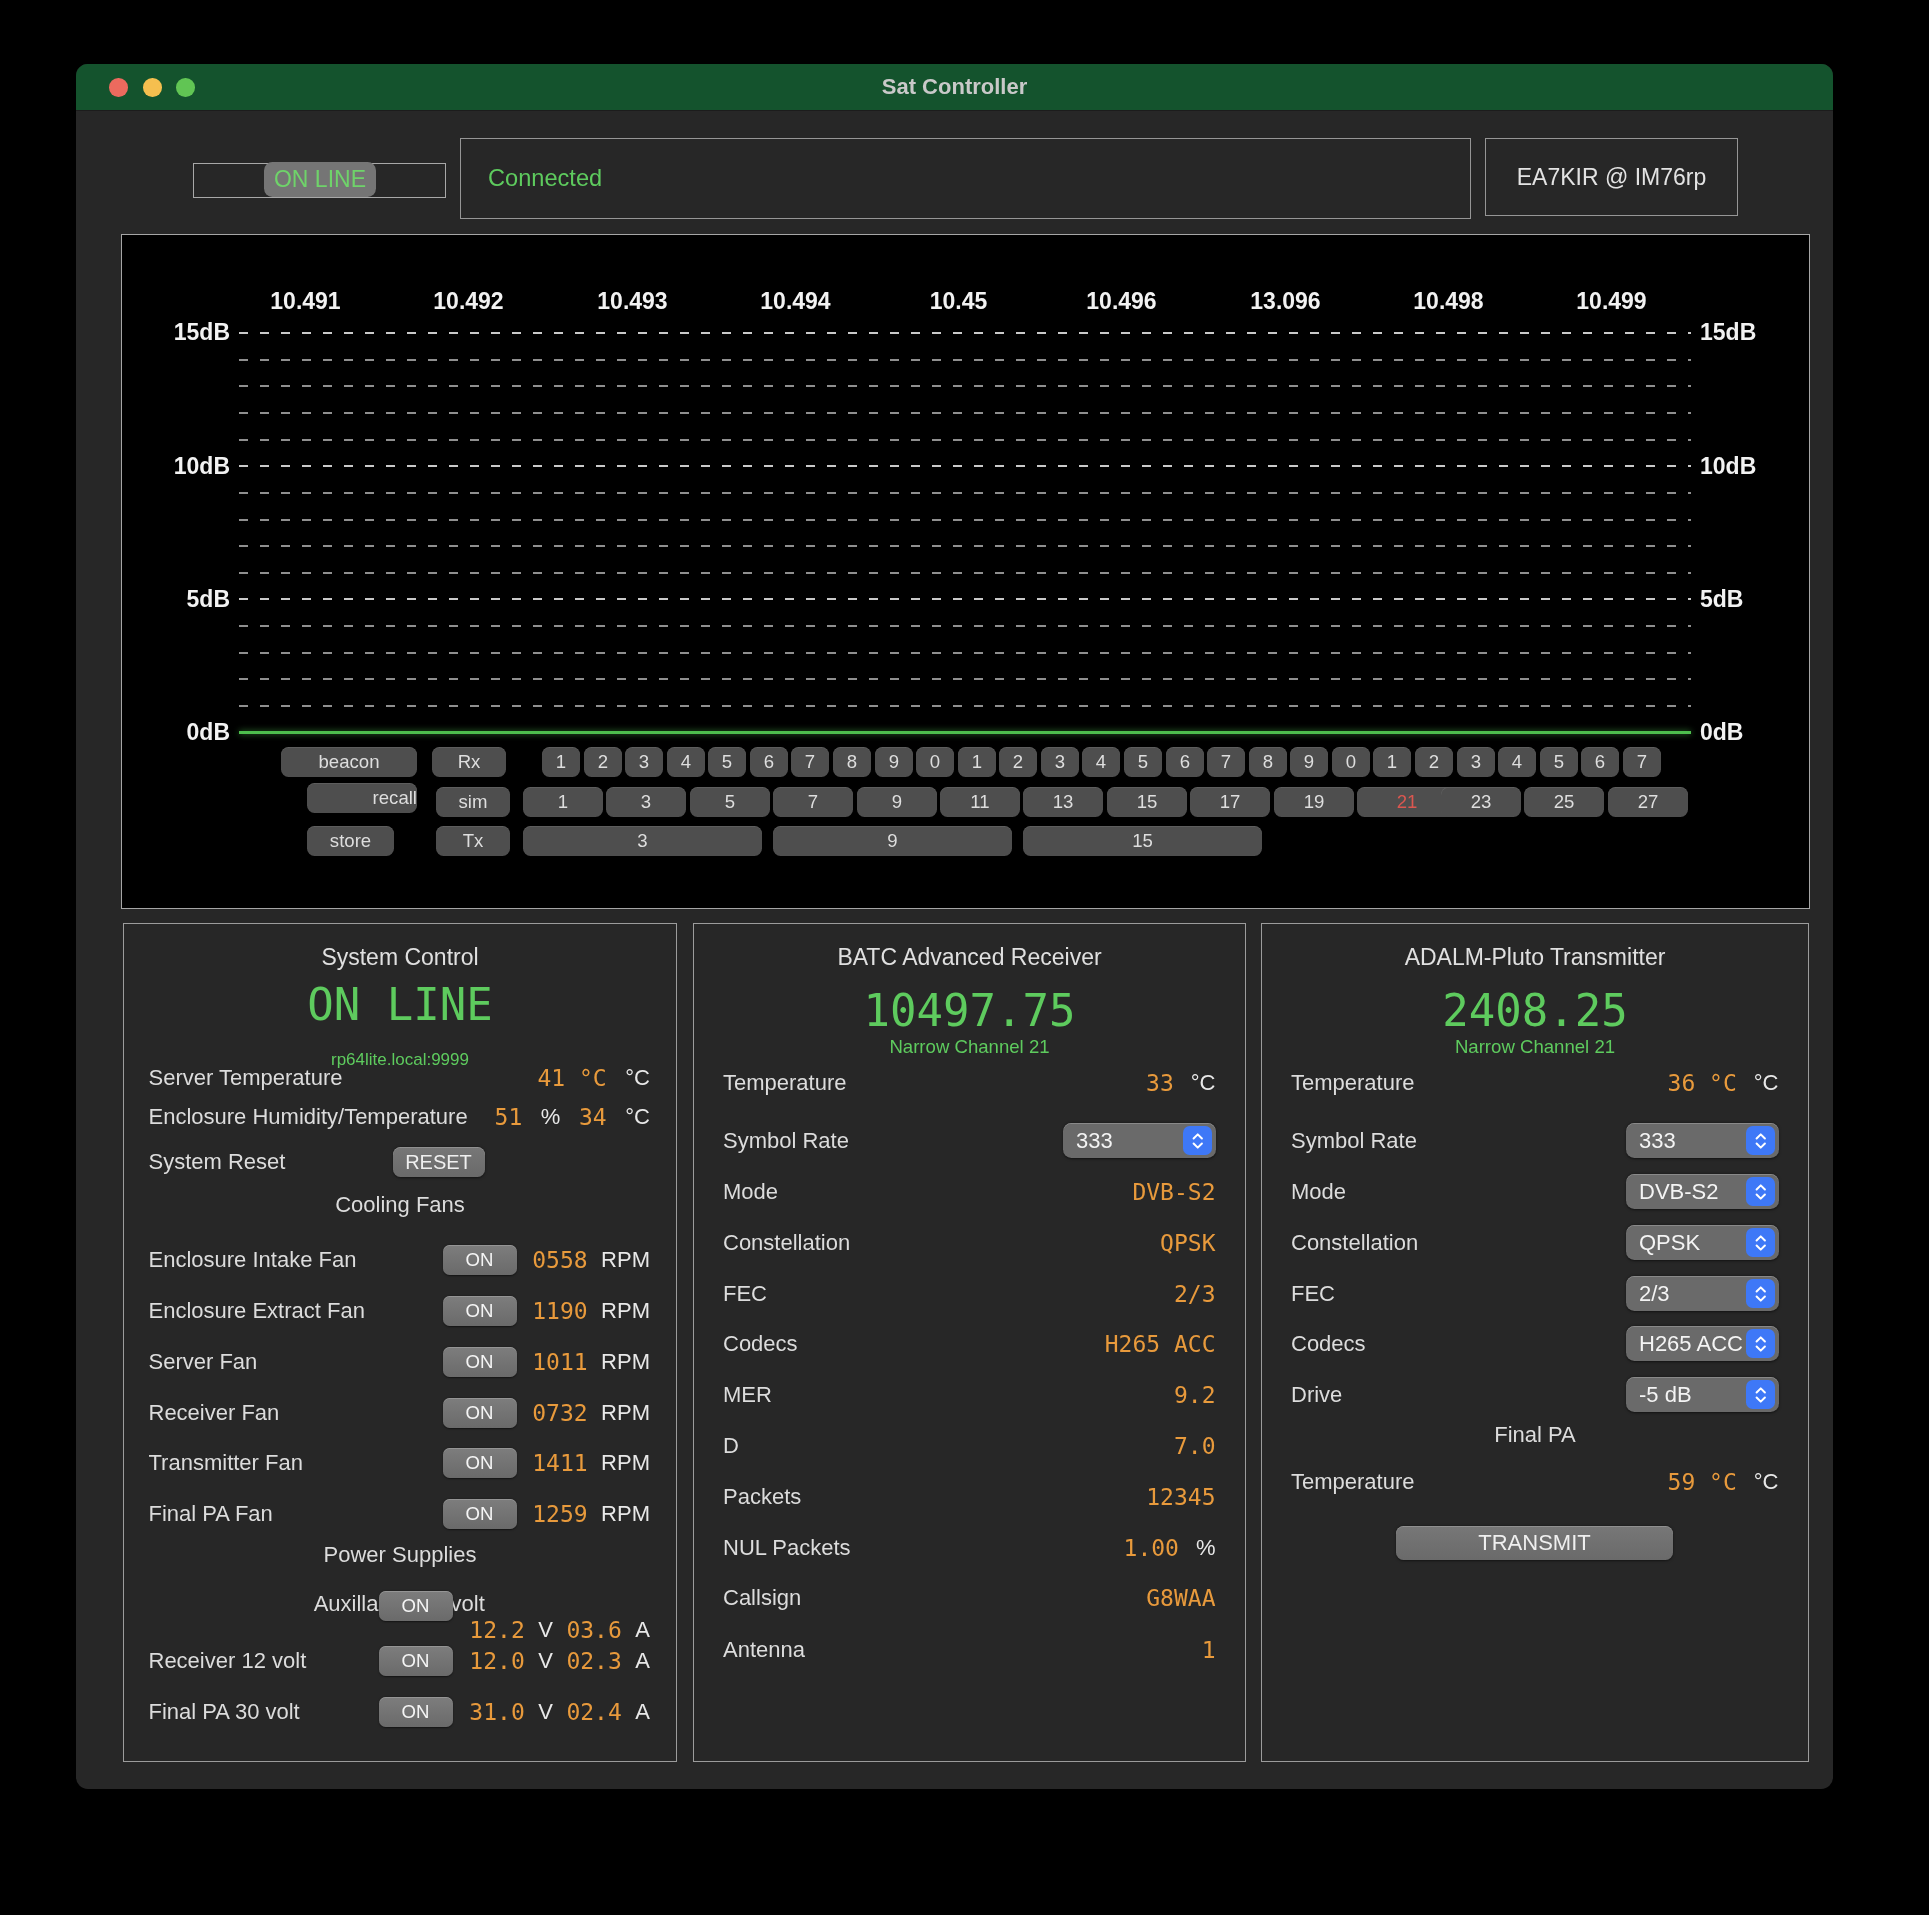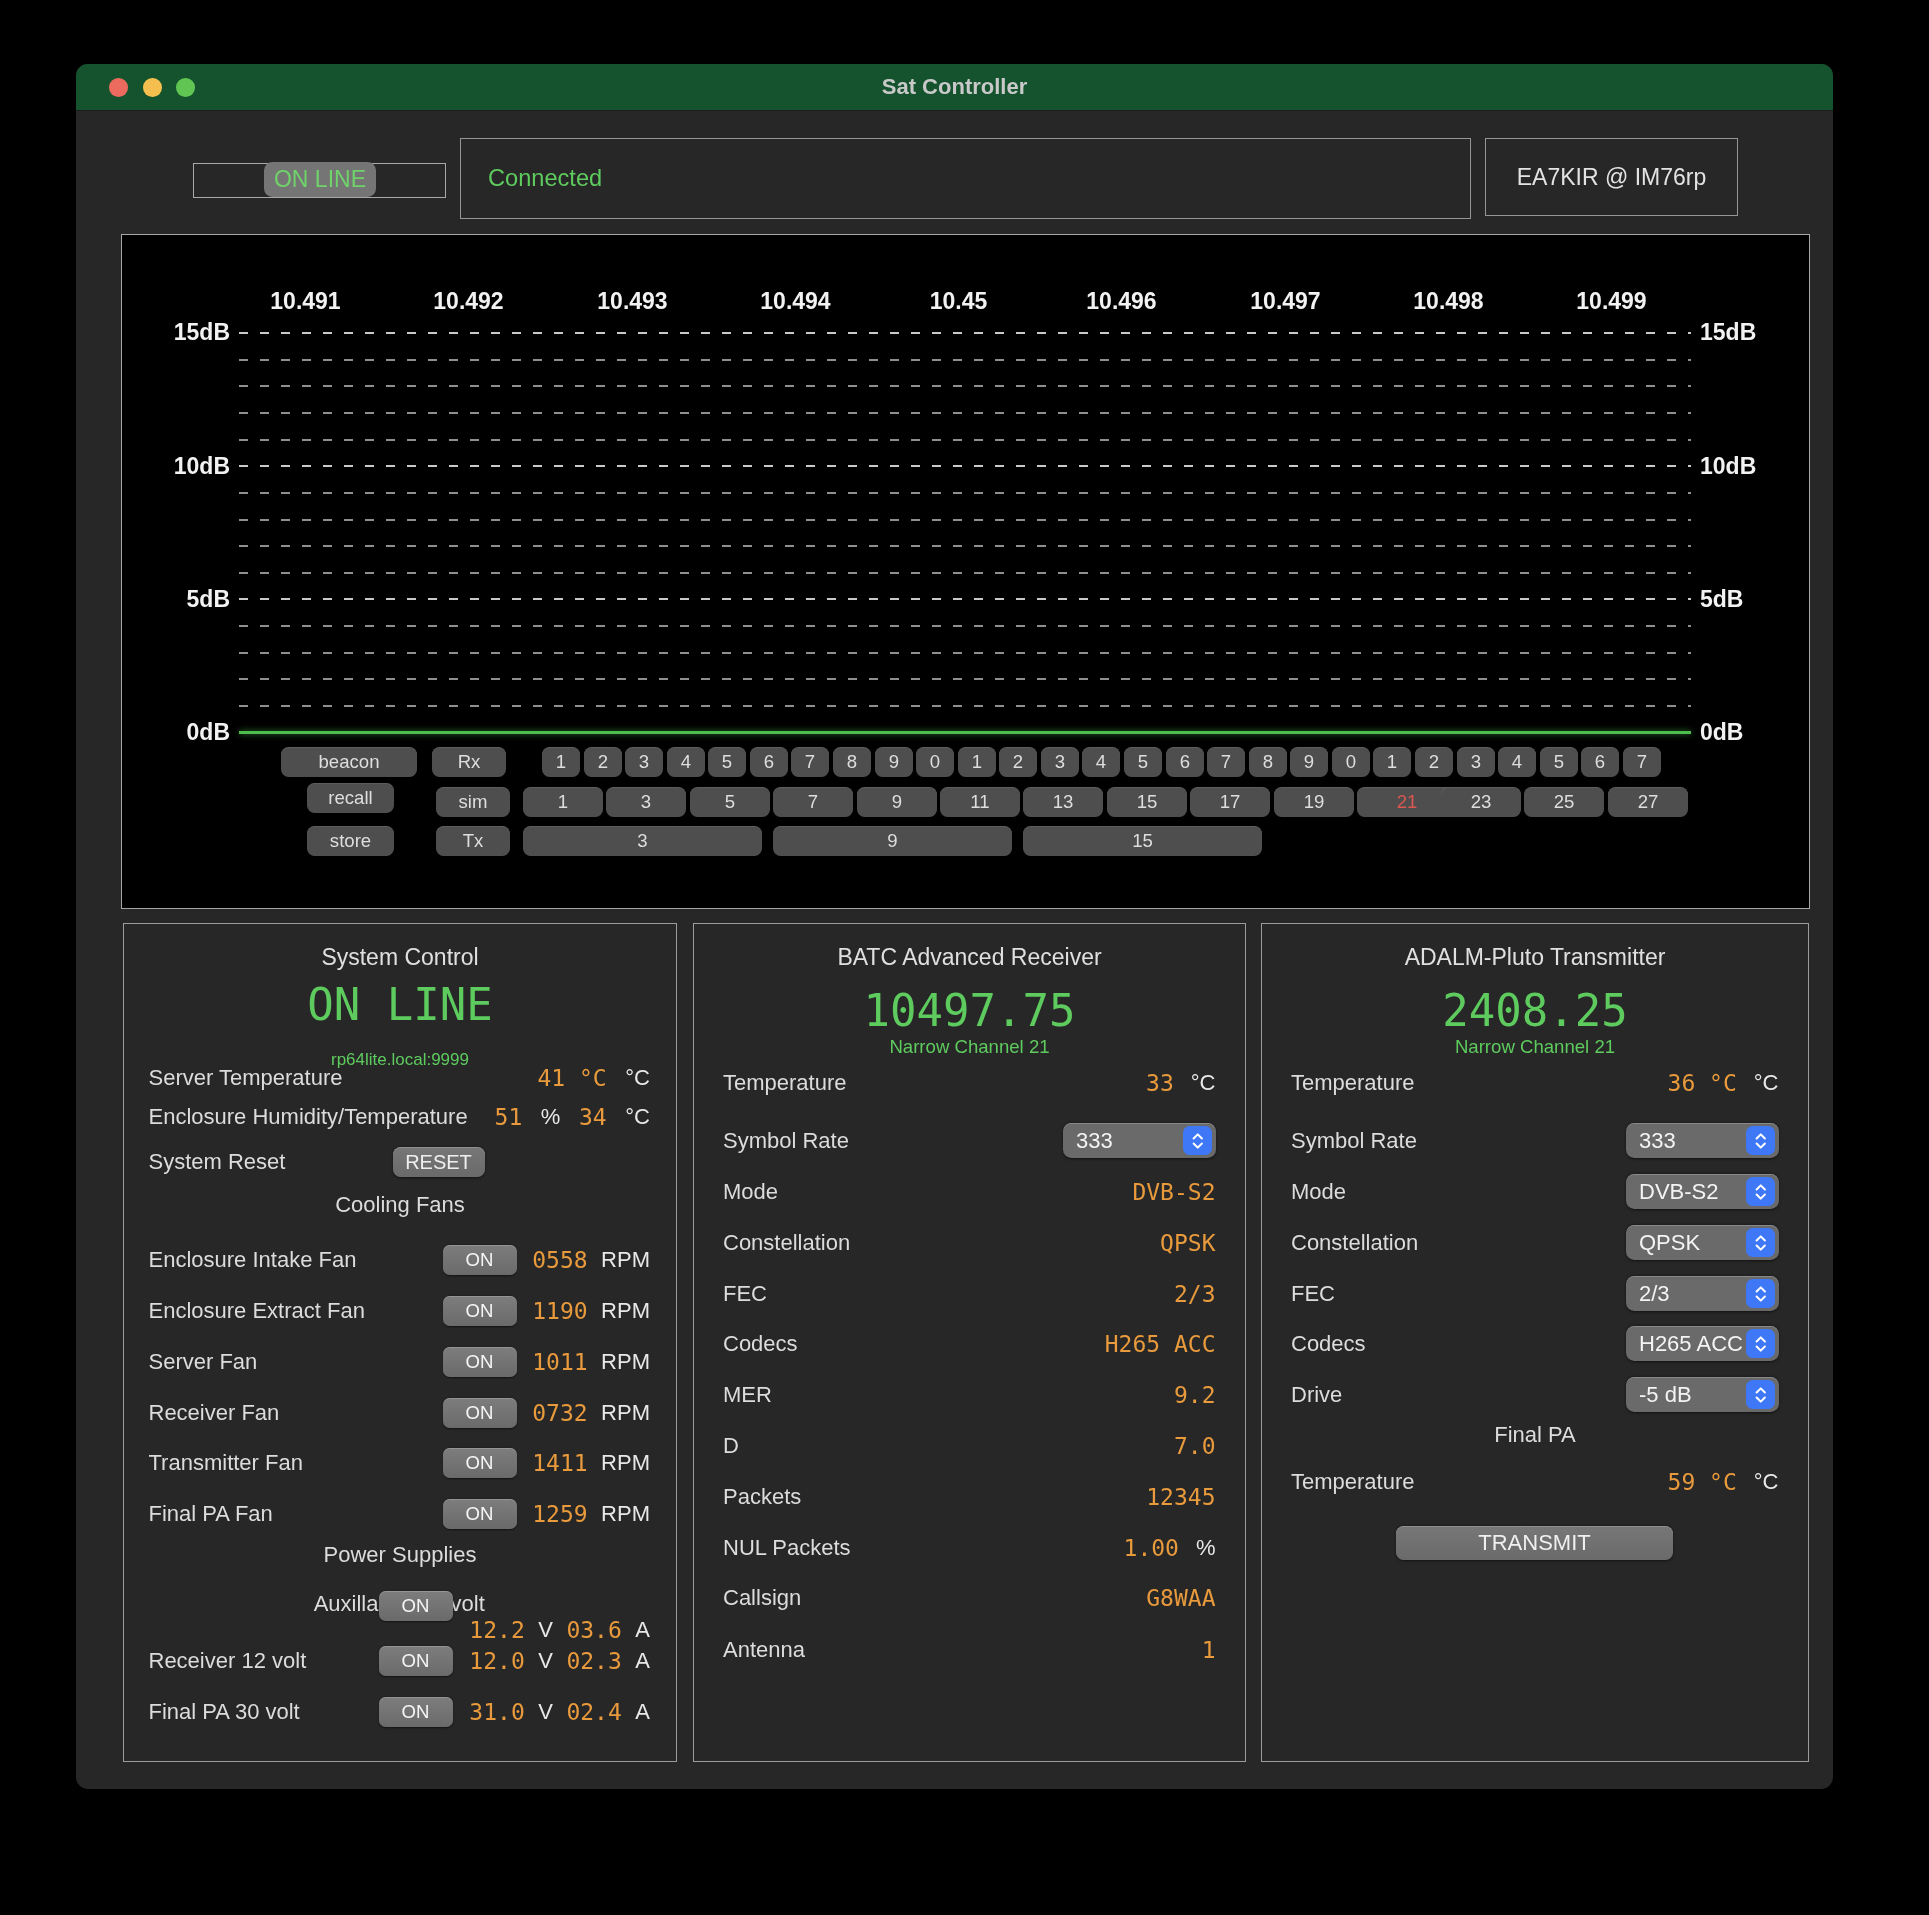--- a/index.html
+++ b/index.html
@@ -91,21 +91,21 @@
   </div>
 
   <div class="spectrum" id="spectrum">
     <div class="trace"></div>
   <div class="freq-lbl" style="left: 183px;">10.491</div>
       <div class="freq-lbl" style="left: 346px;">10.492</div>
       <div class="freq-lbl" style="left: 510px;">10.493</div>
       <div class="freq-lbl" style="left: 673px;">10.494</div>
       <div class="freq-lbl" style="left: 836px;">10.45</div>
       <div class="freq-lbl" style="left: 999px;">10.496</div>
-      <div class="freq-lbl" style="left: 1163px;">10.497</div>
+      <div class="freq-lbl" style="left: 1163px;">13.096</div>
       <div class="freq-lbl" style="left: 1326px;">10.498</div>
       <div class="freq-lbl" style="left: 1489px;">10.499</div>
       <div class="grid" style="top: 470px;"></div>
       <div class="grid" style="top: 443px;"></div>
       <div class="grid" style="top: 417px;"></div>
       <div class="grid" style="top: 390px;"></div>
       <div class="grid major" style="top: 363px;"></div>
       <div class="grid" style="top: 337px;"></div>
       <div class="grid" style="top: 310px;"></div>
       <div class="grid" style="top: 284px;"></div>
@@ -146,21 +146,21 @@
       <div class="sbtn" style="left: 1127px; top: 512px; width: 38px;">8</div>
       <div class="sbtn" style="left: 1168px; top: 512px; width: 38px;">9</div>
       <div class="sbtn" style="left: 1210px; top: 512px; width: 38px;">0</div>
       <div class="sbtn" style="left: 1251px; top: 512px; width: 38px;">1</div>
       <div class="sbtn" style="left: 1293px; top: 512px; width: 38px;">2</div>
       <div class="sbtn" style="left: 1335px; top: 512px; width: 38px;">3</div>
       <div class="sbtn" style="left: 1376px; top: 512px; width: 38px;">4</div>
       <div class="sbtn" style="left: 1418px; top: 512px; width: 38px;">5</div>
       <div class="sbtn" style="left: 1459px; top: 512px; width: 38px;">6</div>
       <div class="sbtn" style="left: 1501px; top: 512px; width: 38px;">7</div>
-      <div class="sbtn" style="left: 185px; top: 548px; width: 87px;">recall</div>
+      <div class="sbtn" style="left: 185px; top: 548px; width: 110px; text-align: right;">recall</div>
       <div class="sbtn" style="left: 314px; top: 552px; width: 74px;">sim</div>
       <div class="sbtn" style="left: 401px; top: 552px; width: 80px;">1</div>
       <div class="sbtn" style="left: 484px; top: 552px; width: 80px;">3</div>
       <div class="sbtn" style="left: 568px; top: 552px; width: 80px;">5</div>
       <div class="sbtn" style="left: 651px; top: 552px; width: 80px;">7</div>
       <div class="sbtn" style="left: 735px; top: 552px; width: 80px;">9</div>
       <div class="sbtn" style="left: 818px; top: 552px; width: 80px;">11</div>
       <div class="sbtn" style="left: 901px; top: 552px; width: 80px;">13</div>
       <div class="sbtn" style="left: 985px; top: 552px; width: 80px;">15</div>
       <div class="sbtn" style="left: 1068px; top: 552px; width: 80px;">17</div>

